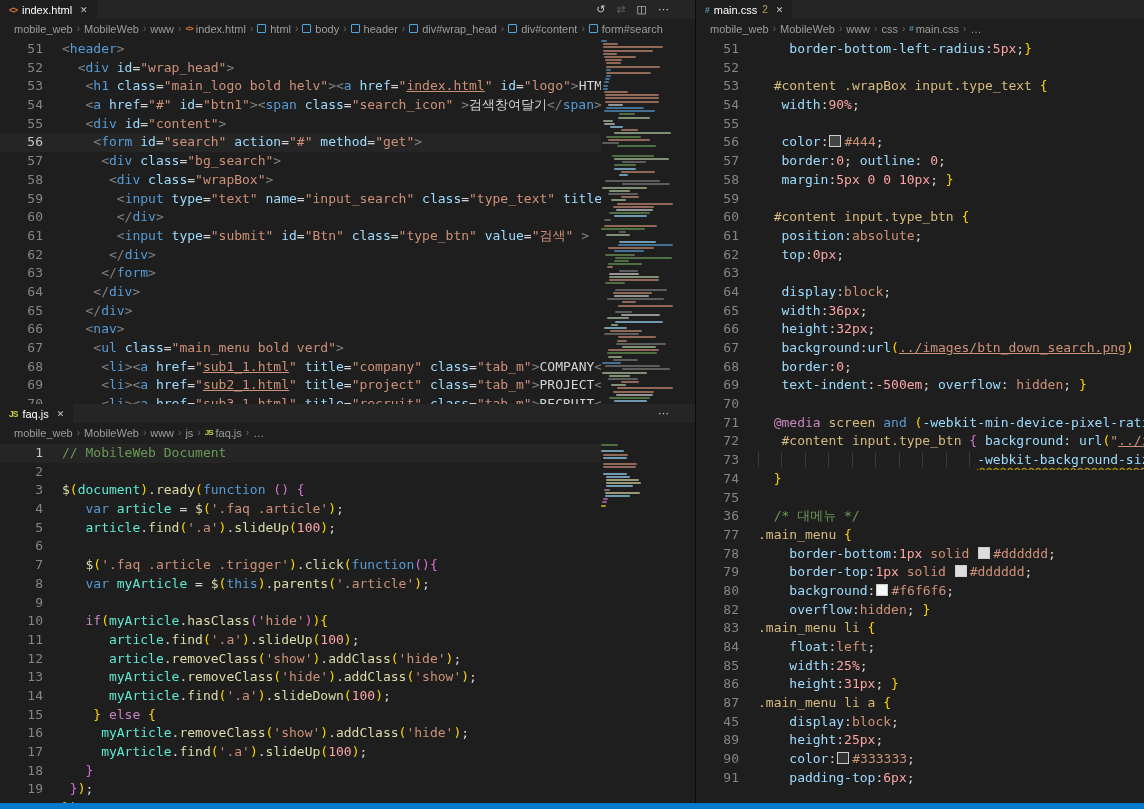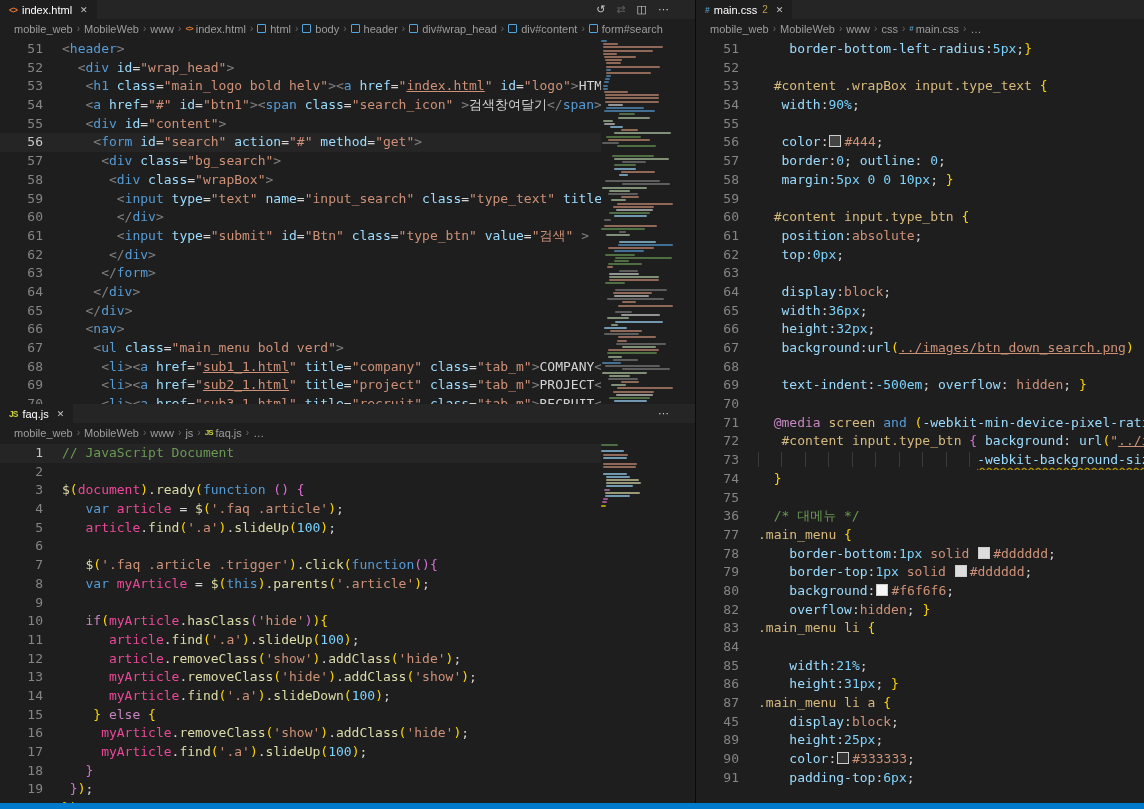--- a/index.html
+++ b/index.html
@@ -33,23 +33,23 @@
 
   .code{position:relative;flex:1;overflow:hidden;font-size:13px;line-height:18.7px;padding-top:2px;}
   .line{display:flex;height:18.7px;white-space:pre;}
   .line.cur{background:rgba(255,255,255,0.035);}
   .ln{width:43px;min-width:43px;text-align:right;padding-right:19px;color:#858585;}
   .cur .ln{color:#c6c6c6;}
   .lc{flex:1;overflow:hidden;white-space:pre;color:#d4d4d4;}
 
   .tk-p{color:#808080}.tk-tag{color:#569cd6}.tk-attr{color:#9cdcfe}.tk-str{color:#ce9178}
   .tk-strl{color:#ce9178;text-decoration:underline}.tk-txt{color:#d4d4d4}.tk-kw{color:#569cd6}
-  .tk-kw2{color:#c586c0}.tk-num{color:#7dd3fc}.tk-fn{color:#dcdcaa}.tk-prop{color:#9cdcfe}
+  .tk-kw2{color:#c586c0}.tk-num{color:#fca5a5}.tk-fn{color:#dcdcaa}.tk-prop{color:#9cdcfe}
   .tk-sel{color:#d7ba7d}.tk-val{color:#ce9178}.tk-vall{color:#ce9178;text-decoration:underline}
-  .tk-cmt{color:#6a9955}.tk-var{color:#ec4899}.tk-b1{color:#ffd700}.tk-b2{color:#da70d6}
+  .tk-cmt{color:#6a9955}.tk-var{color:#5eead4}.tk-b1{color:#ffd700}.tk-b2{color:#da70d6}
   .tk-sq{color:#9cdcfe;text-decoration:underline wavy #b89500;text-underline-offset:3px;}
   .tk-ig{background-image:repeating-linear-gradient(to right,#3a3a3a 0 1px,transparent 1px 23.46px);}
   .tk-sw{display:inline-block;width:10px;height:10px;border:1px solid #cdcdcd;margin:0 3px 0 1px;vertical-align:-1px;}
 
   .mmwrap{position:absolute;top:0;right:0;bottom:0;width:83px;background:#1e1e1e;z-index:2;padding:2px 11px 0 0;}
   .mm{width:72px;height:100%;overflow:hidden;}
   .mrow{height:2px;margin-bottom:1.2px;border-radius:1px;opacity:.65;}
 
   .statusbar{width:1144px;height:6px;background:#007acc;overflow:hidden;}
 </style>
@@ -299,21 +299,21 @@
             <span class="bcicon bi-js">JS</span>
             <span>faq.js</span>
           </span>
           <span class="bc-sep">›</span>
           <span class="bc-item">
             <span>…</span>
           </span>
         </div>
       <div class="code">
         <div class="lines">
-            <div class="line cur"><span class="ln">1</span><span class="lc"><span class="tk-cmt">// JavaScript Document</span></span></div>
+            <div class="line cur"><span class="ln">1</span><span class="lc"><span class="tk-cmt">// MobileWeb Document</span></span></div>
             <div class="line"><span class="ln">2</span><span class="lc"></span></div>
             <div class="line"><span class="ln">3</span><span class="lc"><span class="tk-fn">$</span><span class="tk-b1">(</span><span class="tk-var">document</span><span class="tk-b1">)</span><span class="tk-txt">.</span><span class="tk-fn">ready</span><span class="tk-b1">(</span><span class="tk-kw">function</span><span class="tk-ws"> </span><span class="tk-b2">(</span><span class="tk-b2">)</span><span class="tk-ws"> </span><span class="tk-b2">{</span></span></div>
             <div class="line"><span class="ln">4</span><span class="lc"><span class="tk-ws">   </span><span class="tk-kw">var</span><span class="tk-ws"> </span><span class="tk-var">article</span><span class="tk-txt"> = </span><span class="tk-fn">$</span><span class="tk-b1">(</span><span class="tk-str">'.faq .article'</span><span class="tk-b1">)</span><span class="tk-txt">;</span></span></div>
             <div class="line"><span class="ln">5</span><span class="lc"><span class="tk-ws">   </span><span class="tk-var">article</span><span class="tk-txt">.</span><span class="tk-fn">find</span><span class="tk-b1">(</span><span class="tk-str">'.a'</span><span class="tk-b1">)</span><span class="tk-txt">.</span><span class="tk-fn">slideUp</span><span class="tk-b1">(</span><span class="tk-num">100</span><span class="tk-b1">)</span><span class="tk-txt">;</span></span></div>
             <div class="line"><span class="ln">6</span><span class="lc"></span></div>
             <div class="line"><span class="ln">7</span><span class="lc"><span class="tk-ws">   </span><span class="tk-fn">$</span><span class="tk-b1">(</span><span class="tk-str">'.faq .article .trigger'</span><span class="tk-b1">)</span><span class="tk-txt">.</span><span class="tk-fn">click</span><span class="tk-b1">(</span><span class="tk-kw">function</span><span class="tk-b2">(</span><span class="tk-b2">)</span><span class="tk-b2">{</span></span></div>
             <div class="line"><span class="ln">8</span><span class="lc"><span class="tk-ws">   </span><span class="tk-kw">var</span><span class="tk-ws"> </span><span class="tk-var">myArticle</span><span class="tk-txt"> = </span><span class="tk-fn">$</span><span class="tk-b1">(</span><span class="tk-kw">this</span><span class="tk-b1">)</span><span class="tk-txt">.</span><span class="tk-fn">parents</span><span class="tk-b1">(</span><span class="tk-str">'.article'</span><span class="tk-b1">)</span><span class="tk-txt">;</span></span></div>
             <div class="line"><span class="ln">9</span><span class="lc"></span></div>
             <div class="line"><span class="ln">10</span><span class="lc"><span class="tk-ws">   </span><span class="tk-kw2">if</span><span class="tk-b1">(</span><span class="tk-var">myArticle</span><span class="tk-txt">.</span><span class="tk-fn">hasClass</span><span class="tk-b2">(</span><span class="tk-str">'hide'</span><span class="tk-b2">)</span><span class="tk-b1">)</span><span class="tk-b1">{</span></span></div>
             <div class="line"><span class="ln">11</span><span class="lc"><span class="tk-ws">      </span><span class="tk-var">article</span><span class="tk-txt">.</span><span class="tk-fn">find</span><span class="tk-b1">(</span><span class="tk-str">'.a'</span><span class="tk-b1">)</span><span class="tk-txt">.</span><span class="tk-fn">slideUp</span><span class="tk-b1">(</span><span class="tk-num">100</span><span class="tk-b1">)</span><span class="tk-txt">;</span></span></div>
@@ -405,37 +405,37 @@
             <div class="line"><span class="ln">58</span><span class="lc"><span class="tk-ws">   </span><span class="tk-prop">margin</span><span class="tk-txt">:</span><span class="tk-num">5px 0 0 10px</span><span class="tk-txt">; </span><span class="tk-b1">}</span></span></div>
             <div class="line"><span class="ln">59</span><span class="lc"></span></div>
             <div class="line"><span class="ln">60</span><span class="lc"><span class="tk-ws">  </span><span class="tk-sel">#content input.type_btn</span><span class="tk-ws"> </span><span class="tk-b1">{</span></span></div>
             <div class="line"><span class="ln">61</span><span class="lc"><span class="tk-ws">   </span><span class="tk-prop">position</span><span class="tk-txt">:</span><span class="tk-val">absolute</span><span class="tk-txt">;</span></span></div>
             <div class="line"><span class="ln">62</span><span class="lc"><span class="tk-ws">   </span><span class="tk-prop">top</span><span class="tk-txt">:</span><span class="tk-num">0px</span><span class="tk-txt">;</span></span></div>
             <div class="line"><span class="ln">63</span></div>
             <div class="line"><span class="ln">64</span><span class="lc"><span class="tk-ws">   </span><span class="tk-prop">display</span><span class="tk-txt">:</span><span class="tk-val">block</span><span class="tk-txt">;</span></span></div>
             <div class="line"><span class="ln">65</span><span class="lc"><span class="tk-ws">   </span><span class="tk-prop">width</span><span class="tk-txt">:</span><span class="tk-num">36px</span><span class="tk-txt">;</span></span></div>
             <div class="line"><span class="ln">66</span><span class="lc"><span class="tk-ws">   </span><span class="tk-prop">height</span><span class="tk-txt">:</span><span class="tk-num">32px</span><span class="tk-txt">;</span></span></div>
             <div class="line"><span class="ln">67</span><span class="lc"><span class="tk-ws">   </span><span class="tk-prop">background</span><span class="tk-txt">:</span><span class="tk-prop">url</span><span class="tk-b1">(</span><span class="tk-vall">../images/btn_down_search.png</span><span class="tk-b1">)</span></span></div>
-            <div class="line"><span class="ln">68</span></div>
+            <div class="line"><span class="ln">68</span><span class="lc"><span class="tk-ws">   </span><span class="tk-prop">border</span><span class="tk-txt">:</span><span class="tk-num">0</span><span class="tk-txt">;</span></span></div>
             <div class="line"><span class="ln">69</span><span class="lc"><span class="tk-ws">   </span><span class="tk-prop">text-indent</span><span class="tk-txt">:</span><span class="tk-num">-500em</span><span class="tk-txt">; </span><span class="tk-prop">overflow</span><span class="tk-txt">: </span><span class="tk-val">hidden</span><span class="tk-txt">; </span><span class="tk-b1">}</span></span></div>
             <div class="line"><span class="ln">70</span><span class="lc"></span></div>
             <div class="line"><span class="ln">71</span><span class="lc"><span class="tk-ws">  </span><span class="tk-kw2">@media</span><span class="tk-ws"> </span><span class="tk-sel">screen</span><span class="tk-ws"> </span><span class="tk-kw">and</span><span class="tk-ws"> </span><span class="tk-b1">(</span><span class="tk-prop">-webkit-min-device-pixel-ratio</span></span></div>
             <div class="line"><span class="ln">72</span><span class="lc"><span class="tk-ws">   </span><span class="tk-sel">#content input.type_btn</span><span class="tk-ws"> </span><span class="tk-b2">{</span><span class="tk-ws"> </span><span class="tk-prop">background</span><span class="tk-txt">: </span><span class="tk-prop">url</span><span class="tk-b1">(</span><span class="tk-val">"</span><span class="tk-vall">../images/btn_down_search_2x.png</span></span></div>
             <div class="line"><span class="ln">73</span><span class="lc"><span class="tk-ig">                            </span><span class="tk-sq">-webkit-background-size</span></span></div>
             <div class="line"><span class="ln">74</span><span class="lc"><span class="tk-ws">  </span><span class="tk-b1">}</span></span></div>
             <div class="line"><span class="ln">75</span><span class="lc"></span></div>
             <div class="line"><span class="ln">36</span><span class="lc"><span class="tk-ws">  </span><span class="tk-cmt">/* 대메뉴 */</span></span></div>
             <div class="line"><span class="ln">77</span><span class="lc"><span class="tk-sel">.main_menu</span><span class="tk-ws"> </span><span class="tk-b1">{</span></span></div>
             <div class="line"><span class="ln">78</span><span class="lc"><span class="tk-ws">    </span><span class="tk-prop">border-bottom</span><span class="tk-txt">:</span><span class="tk-num">1px</span><span class="tk-ws"> </span><span class="tk-val">solid</span><span class="tk-ws"> </span><span class="tk-sw" style="background: rgb(221, 221, 221);"></span><span class="tk-val">#dddddd</span><span class="tk-txt">;</span></span></div>
             <div class="line"><span class="ln">79</span><span class="lc"><span class="tk-ws">    </span><span class="tk-prop">border-top</span><span class="tk-txt">:</span><span class="tk-num">1px</span><span class="tk-ws"> </span><span class="tk-val">solid</span><span class="tk-ws"> </span><span class="tk-sw" style="background: rgb(221, 221, 221);"></span><span class="tk-val">#dddddd</span><span class="tk-txt">;</span></span></div>
             <div class="line"><span class="ln">80</span><span class="lc"><span class="tk-ws">    </span><span class="tk-prop">background</span><span class="tk-txt">:</span><span class="tk-sw" style="background: rgb(246, 246, 246);"></span><span class="tk-val">#f6f6f6</span><span class="tk-txt">;</span></span></div>
             <div class="line"><span class="ln">82</span><span class="lc"><span class="tk-ws">    </span><span class="tk-prop">overflow</span><span class="tk-txt">:</span><span class="tk-val">hidden</span><span class="tk-txt">; </span><span class="tk-b1">}</span></span></div>
             <div class="line"><span class="ln">83</span><span class="lc"><span class="tk-sel">.main_menu li</span><span class="tk-ws"> </span><span class="tk-b1">{</span></span></div>
-            <div class="line"><span class="ln">84</span></div>
-            <div class="line"><span class="ln">85</span><span class="lc"><span class="tk-ws">    </span><span class="tk-prop">width</span><span class="tk-txt">:</span><span class="tk-num">21%</span><span class="tk-txt">;</span></span></div>
+            <div class="line"><span class="ln">84</span><span class="lc"><span class="tk-ws">    </span><span class="tk-prop">float</span><span class="tk-txt">:</span><span class="tk-val">left</span><span class="tk-txt">;</span></span></div>
+            <div class="line"><span class="ln">85</span><span class="lc"><span class="tk-ws">    </span><span class="tk-prop">width</span><span class="tk-txt">:</span><span class="tk-num">25%</span><span class="tk-txt">;</span></span></div>
             <div class="line"><span class="ln">86</span><span class="lc"><span class="tk-ws">    </span><span class="tk-prop">height</span><span class="tk-txt">:</span><span class="tk-num">31px</span><span class="tk-txt">; </span><span class="tk-b1">}</span></span></div>
             <div class="line"><span class="ln">87</span><span class="lc"><span class="tk-sel">.main_menu li a</span><span class="tk-ws"> </span><span class="tk-b1">{</span></span></div>
             <div class="line"><span class="ln">45</span><span class="lc"><span class="tk-ws">    </span><span class="tk-prop">display</span><span class="tk-txt">:</span><span class="tk-val">block</span><span class="tk-txt">;</span></span></div>
             <div class="line"><span class="ln">89</span><span class="lc"><span class="tk-ws">    </span><span class="tk-prop">height</span><span class="tk-txt">:</span><span class="tk-num">25px</span><span class="tk-txt">;</span></span></div>
             <div class="line"><span class="ln">90</span><span class="lc"><span class="tk-ws">    </span><span class="tk-prop">color</span><span class="tk-txt">:</span><span class="tk-sw" style="background: rgb(51, 51, 51);"></span><span class="tk-val">#333333</span><span class="tk-txt">;</span></span></div>
             <div class="line"><span class="ln">91</span><span class="lc"><span class="tk-ws">    </span><span class="tk-prop">padding-top</span><span class="tk-txt">:</span><span class="tk-num">6px</span><span class="tk-txt">;</span></span></div>
           </div>
       </div>
     </section>
 

